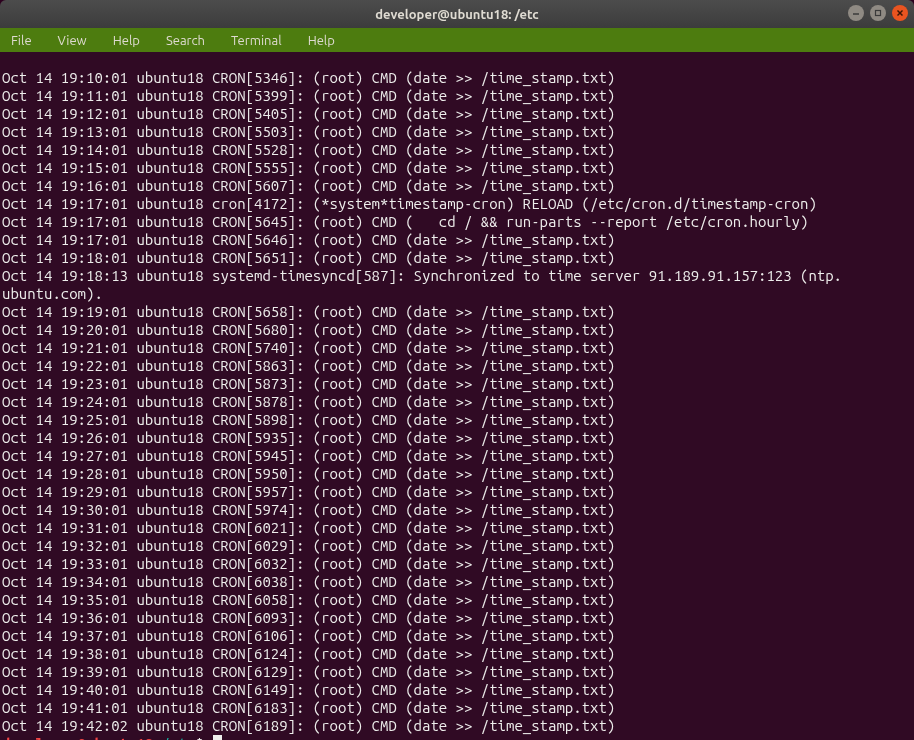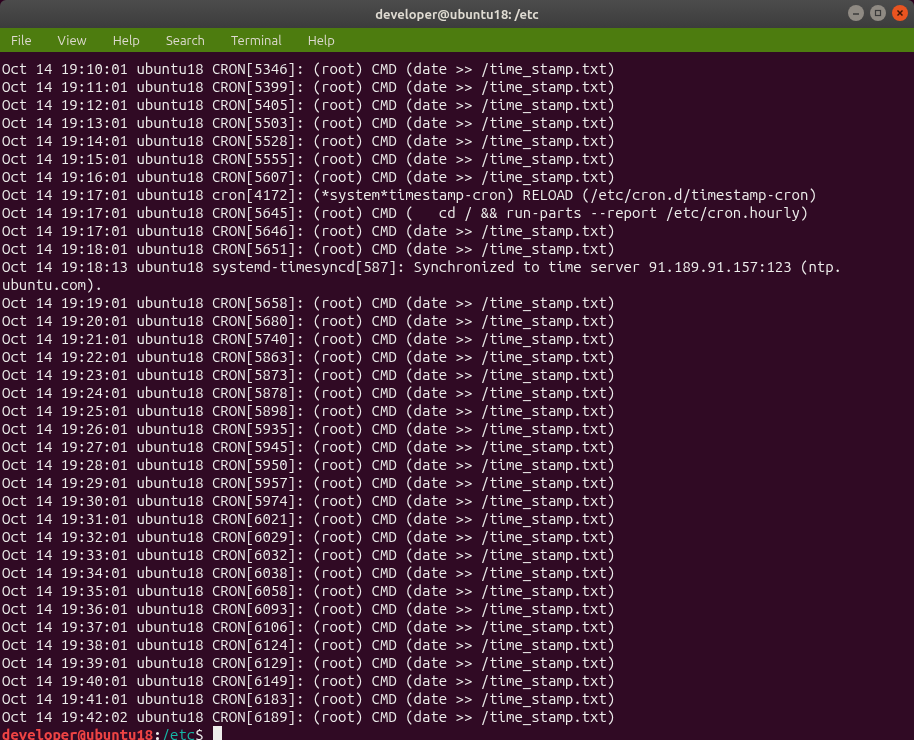--- a/index.html
+++ b/index.html
@@ -65,21 +65,21 @@
     .menu-item {
       color: #dfdbd2;
       padding: 2px 8px;
       font-size: 13px;
       cursor: pointer;
     }
 
     .terminal {
       flex: 1;
       background: #300a24;
-      padding: 8px 0 0 2px;
+      padding: 17px 0 0 2px;
       font-family: "Ubuntu Mono", "DejaVu Sans Mono", "Consolas", monospace;
       font-size: 15px;
       line-height: 18px;
       color: #eeeeec;
       overflow: hidden;
       white-space: pre;
     }
     .log-line { color: #eeeeec; }
     .prompt-line { }
     .p-user { color: #ef4444; font-weight: bold; }

